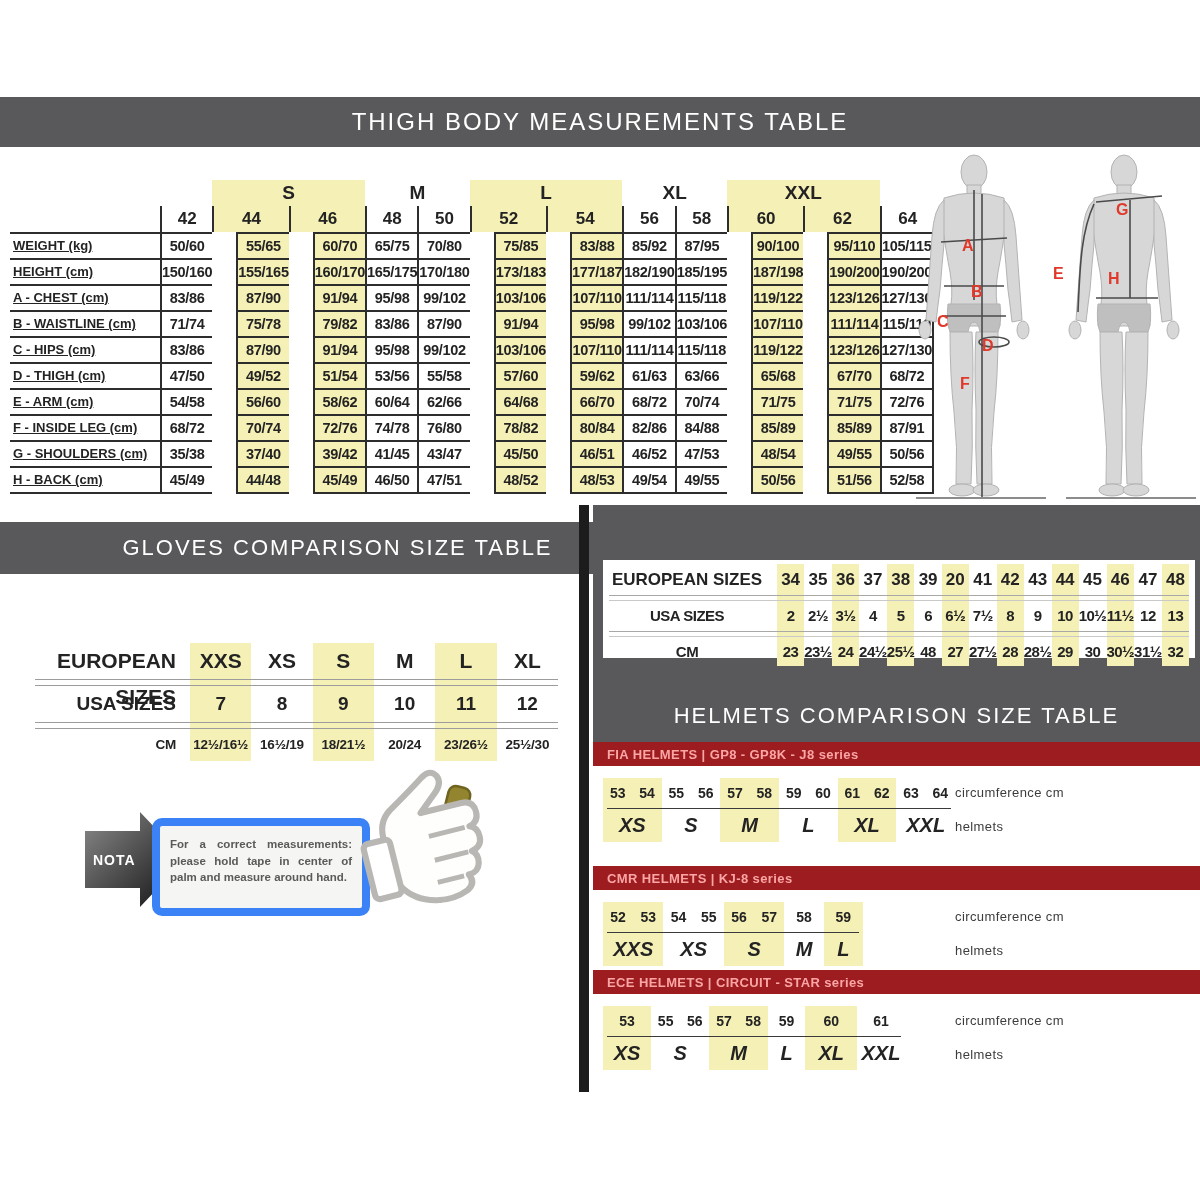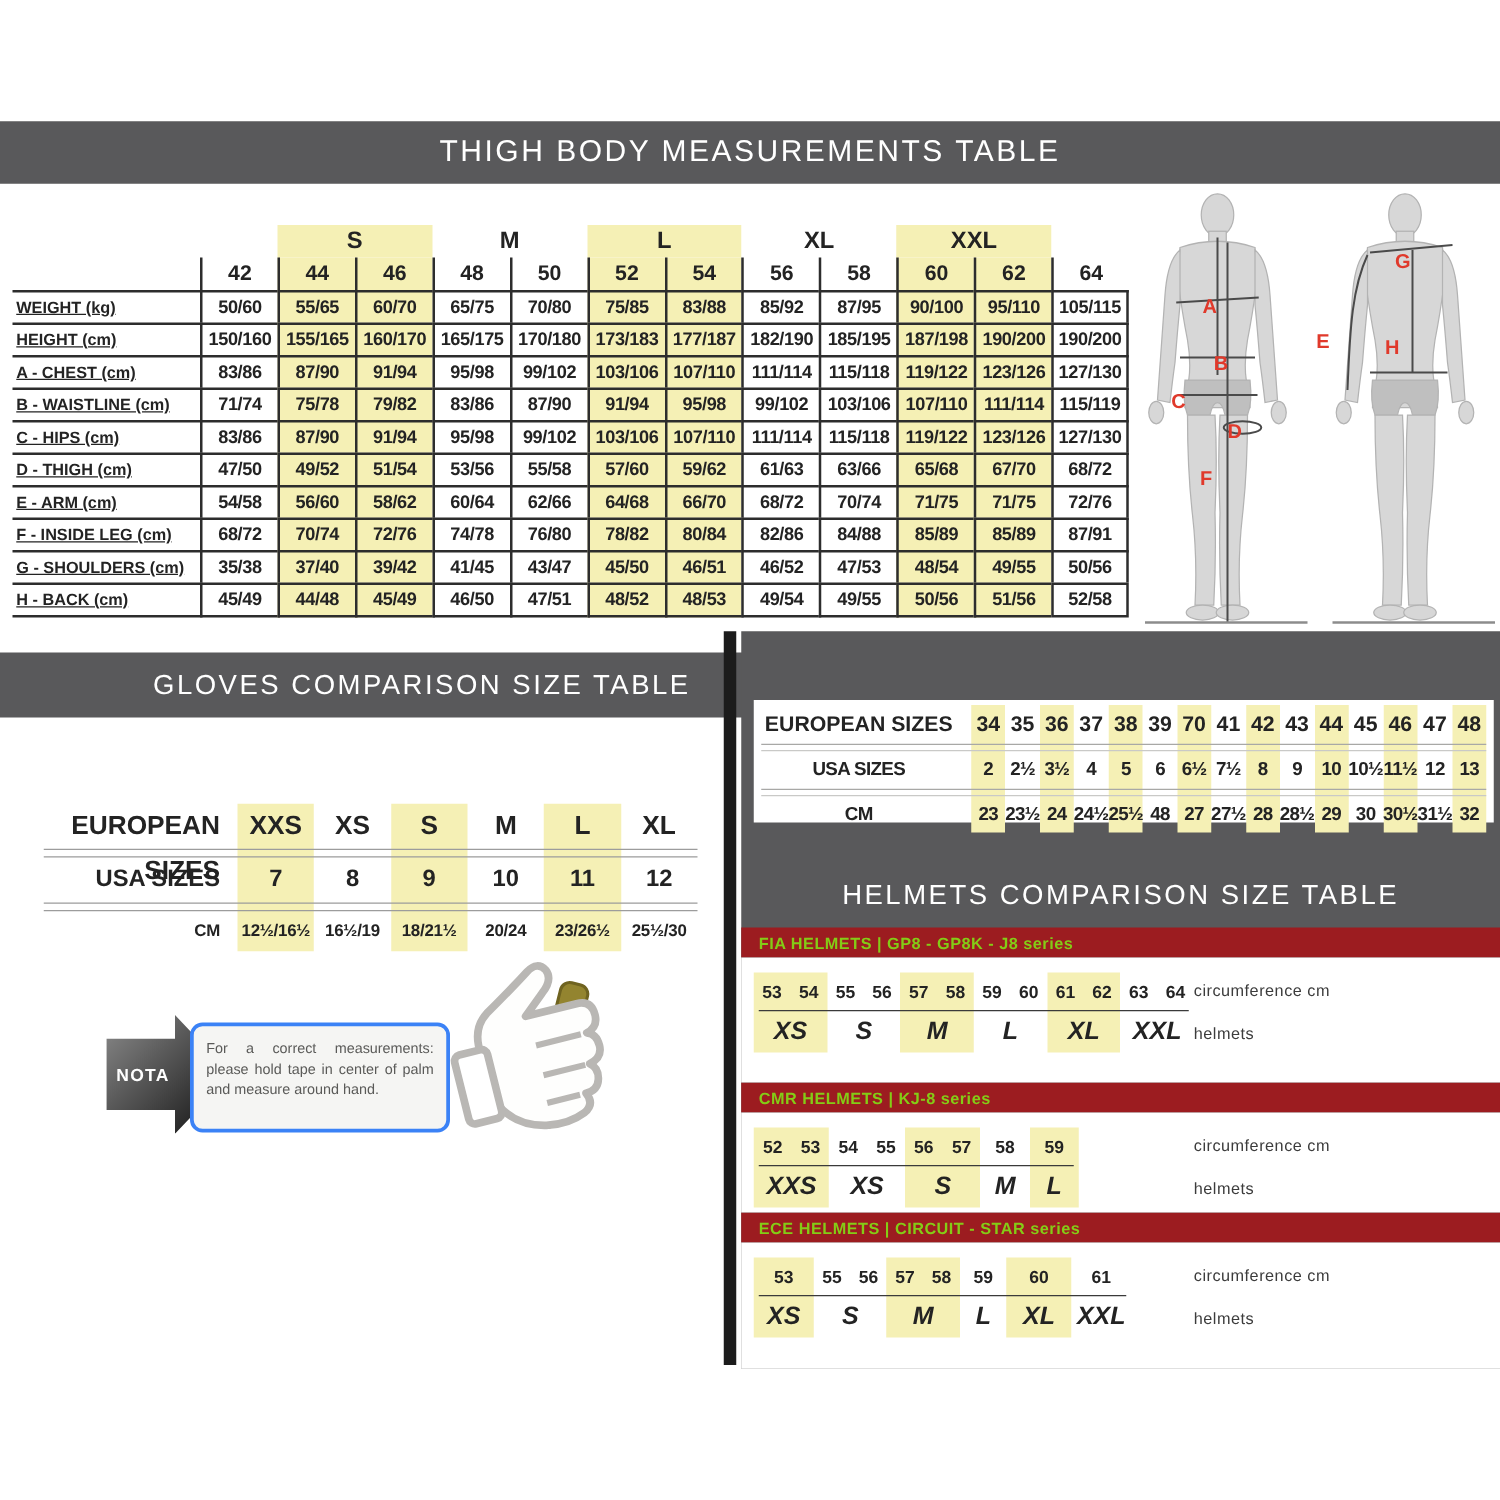--- a/index.html
+++ b/index.html
@@ -19,21 +19,21 @@
   
   .suit-grid{position:absolute;left:10px;top:180px;width:893px;display:grid;
              grid-template-columns:150px repeat(12,1fr);}
   .sg{height:26px;line-height:26px;text-align:center;font-weight:bold;font-size:19px;}
   .sg.hl{background:var(--yl);}
   .ssz{height:26px;line-height:26px;text-align:center;font-weight:bold;font-size:17px;border-left:2px solid var(--line);}
   .ssz.hl{background:var(--yl);}
   .ssz0{border-left:none;}
   .sc{height:24px;line-height:24px;text-align:center;font-weight:bold;font-size:14.5px;letter-spacing:-0.3px;
       border-left:2px solid var(--line);border-top:2px solid var(--line);}
-  .sc.hl{background:var(--yl);}
+  .sc.hl{background:var(--yl);margin-left:24px;}
   .sc.cend{border-right:2px solid var(--line);}
   .srl{height:24px;line-height:24px;font-weight:bold;font-size:13px;border-top:2px solid var(--line);padding-left:3px;white-space:nowrap;text-decoration:underline;}
   .bend{border-bottom:2px solid var(--line);}
 
   
   .figures{position:absolute;left:900px;top:148px;width:300px;height:357px;}
   .figures svg{position:absolute;left:0;top:0;}
   .marker{position:absolute;font-weight:bold;font-size:16px;color:#e0392b;font-family:"Liberation Sans",sans-serif;}
 
   
@@ -47,40 +47,40 @@
   .g-r3{height:32px;line-height:32px;font-weight:bold;font-size:13.5px;letter-spacing:-0.2px;}
   .gsep{grid-column:1/-1;height:5px;border-top:1.5px solid var(--grayline);border-bottom:1.5px solid var(--grayline);z-index:1;}
 
   
   .nota-arrow{position:absolute;left:85px;top:812px;width:100px;height:95px;
      background:linear-gradient(135deg,#8b8b8b,#0d0d0d);
      clip-path:polygon(0 20%,55% 20%,55% 0,100% 50%,55% 100%,55% 80%,0 80%);
      display:flex;align-items:center;}
   .nota-arrow span{color:#fff;font-weight:bold;font-size:14px;letter-spacing:1px;padding-left:8px;}
   .nota-bubble{position:absolute;left:152px;top:818px;width:182px;height:62px;background:#f5f5f3;
-     border:3px solid #3b82f6;border-radius:10px;padding:10px 10px;
-     font-size:11.5px;font-weight:normal;color:#5a5a58;text-align:justify;line-height:1.45;}
+     border:8px solid #3b82f6;border-radius:10px;padding:10px 10px;
+     font-size:11.5px;font-weight:bold;color:#5a5a58;text-align:justify;line-height:1.45;}
   .thumb{position:absolute;left:350px;top:765px;transform:rotate(-6deg);}
 
   
   .divider{position:absolute;left:579px;top:505px;width:10px;height:587px;background:#1c1c1c;}
   .rpanel{position:absolute;left:593px;top:505px;width:607px;height:590px;background:var(--dark);}
   .shoes-title{position:absolute;left:0;top:13px;width:100%;text-align:center;color:#fff;font-size:22px;letter-spacing:2px;}
   .shoes-card{position:absolute;left:10px;top:55px;width:592px;height:98px;background:#fff;}
   .s-grid{position:relative;display:grid;grid-template-columns:168px repeat(15,1fr);margin:4px 6px 0 6px;}
   .s-lab{font-weight:bold;font-size:12.5px;text-align:right;padding-right:12px;}
   .s-r1{height:31px;line-height:31px;font-weight:bold;font-size:17px;text-align:center;}
   .s-r2{height:30px;line-height:30px;font-weight:bold;font-size:15px;text-align:center;letter-spacing:-0.5px;}
   .s-r3{height:29px;line-height:29px;font-weight:bold;font-size:15px;text-align:center;letter-spacing:-0.5px;}
   .ssep{grid-column:1/-1;height:4px;border-top:1.5px solid #a8a8a6;border-bottom:1px solid #c9c9c7;z-index:1;}
   .helmets-title{position:absolute;left:0;top:198px;width:100%;text-align:center;color:#fff;font-size:22px;letter-spacing:2px;}
 
   
   .hsections{position:absolute;left:0;top:237px;width:607px;}
-  .hbanner{height:24px;background:var(--red);color:#84cc16;font-weight:bold;font-size:13px;
+  .hbanner{height:24px;background:var(--red);color:#fca5a5;font-weight:bold;font-size:13px;
            display:flex;align-items:center;padding-left:14px;letter-spacing:0.4px;box-sizing:border-box;}
   .hbody{background:#fff;position:relative;box-sizing:border-box;padding:12px 0 0 10px;}
   .hb-0{height:100px;} .hb-1{height:80px;} .hb-2{height:101px;}
   .hcols{position:relative;display:flex;}
   .hc-0{width:352px;} .hc-1{width:260px;} .hc-2{width:302px;}
   .hline{position:absolute;left:4px;right:4px;top:30px;border-top:1.5px solid #3a3a3a;}
   .hgroup{display:flex;flex-direction:column;}
   .hgroup.hl{background:var(--yl);}
   .hnums{height:30px;display:flex;align-items:center;justify-content:space-around;font-weight:bold;font-size:14px;}
   .hsize{height:34px;line-height:34px;text-align:center;font-weight:bold;font-style:italic;font-size:20px;}
@@ -364,21 +364,21 @@
           <div class="band" style="left: calc(66.6667% + 56px); width: calc(6.66667% - 11.2px);"></div>
           <div class="band" style="left: calc(80% + 33.6px); width: calc(6.66667% - 11.2px);"></div>
           <div class="band" style="left: calc(93.3333% + 11.2px); width: calc(6.66667% - 11.2px);"></div>
           <div class="gcell s-lab s-r1">EUROPEAN SIZES</div>
           <div class="gcell s-r1">34</div>
           <div class="gcell s-r1">35</div>
           <div class="gcell s-r1">36</div>
           <div class="gcell s-r1">37</div>
           <div class="gcell s-r1">38</div>
           <div class="gcell s-r1">39</div>
-          <div class="gcell s-r1">70</div>
+          <div class="gcell s-r1">20</div>
           <div class="gcell s-r1">41</div>
           <div class="gcell s-r1">42</div>
           <div class="gcell s-r1">43</div>
           <div class="gcell s-r1">44</div>
           <div class="gcell s-r1">45</div>
           <div class="gcell s-r1">46</div>
           <div class="gcell s-r1">47</div>
           <div class="gcell s-r1">48</div>
           <div class="ssep"></div>
           <div class="gcell s-lab s-r2">USA SIZES</div>

